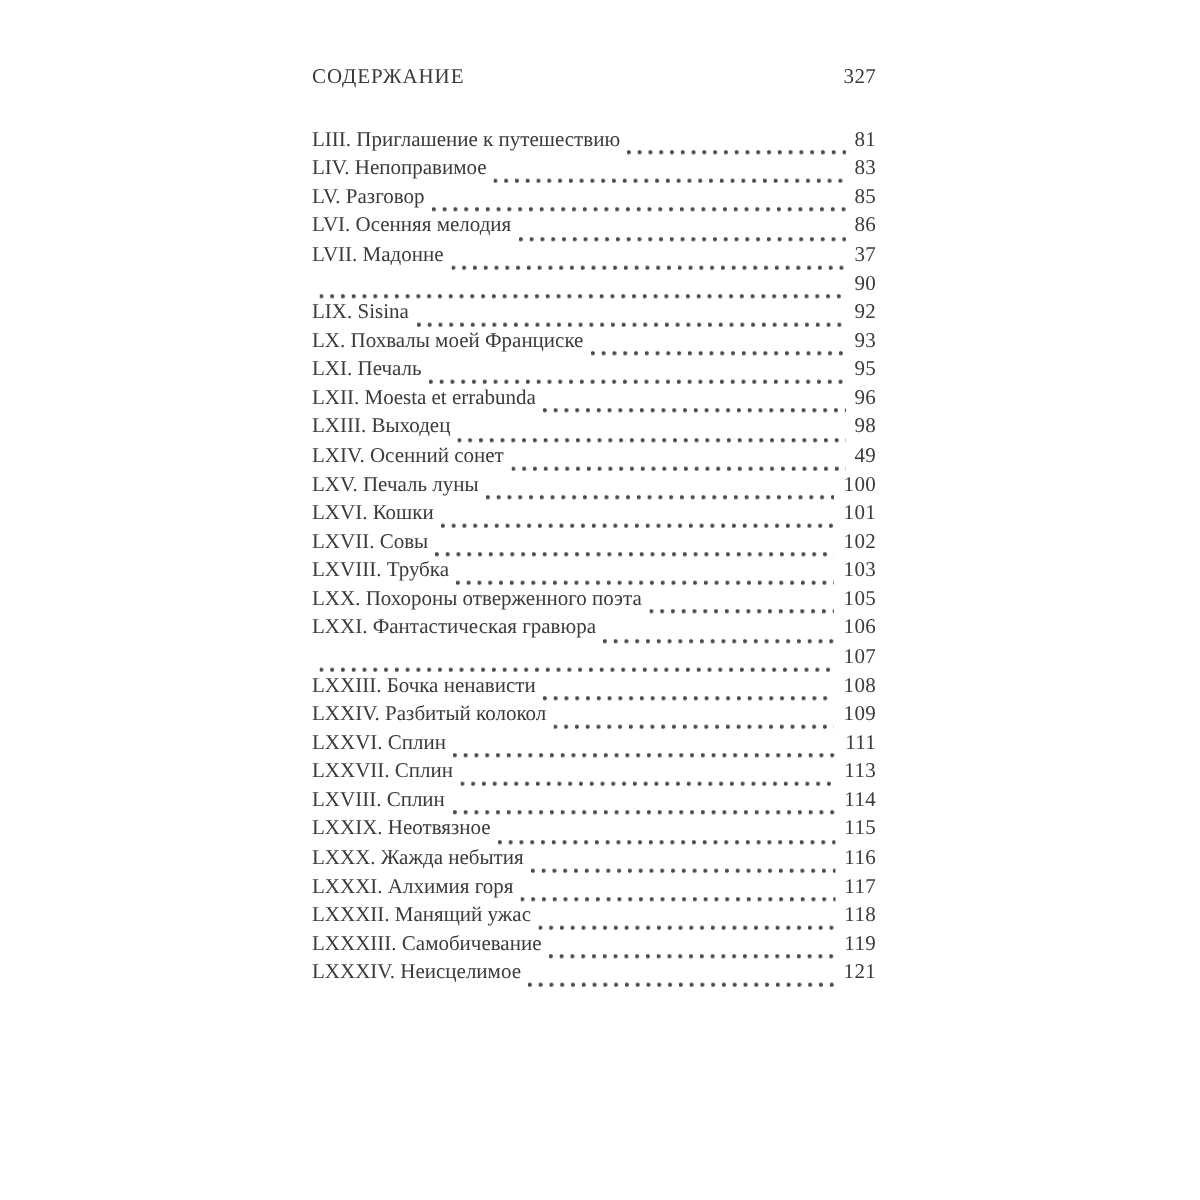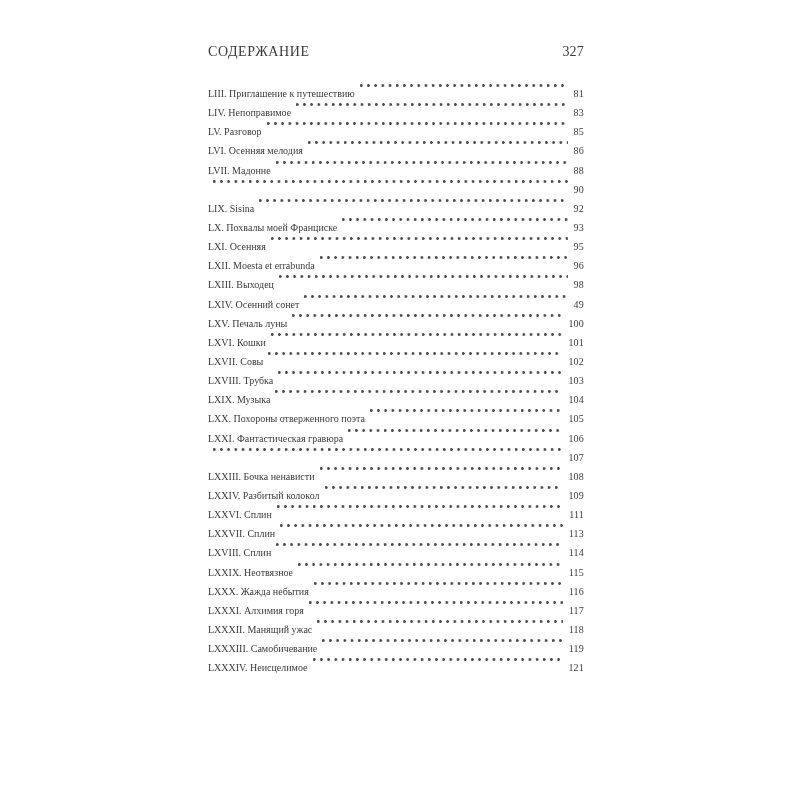--- a/index.html
+++ b/index.html
@@ -35,23 +35,23 @@
     letter-spacing: 0.6px;
     text-align: center;
   }
   .header-title { }
   .header-page { letter-spacing: 0.2px; }
   .toc {
     margin-top: 24px;
   }
   .row {
     display: flex;
-    align-items: flex-start;
+    align-items: flex-end;
     height: 19.15px;
-    font-size: 10px;
+    font-size: 14px;
     line-height: 19.15px;
     white-space: nowrap;
   }
   .label { flex: 0 0 auto; }
   .dots {
     flex: 1 1 auto;
     min-width: 10px;
     height: 3px;
     margin: 0 6px 0 5px;
     background-image: radial-gradient(circle at 1.2px 1.5px, var(--dots) 1.05px, rgba(0,0,0,0) 1.7px);
@@ -94,42 +94,42 @@
 
   <div class="row">
     <span class="label">LVI. Осенняя мелодия</span>
     <span class="dots"></span>
     <span class="num">86</span>
   </div>
 
   <div class="row">
     <span class="label">LVII. Мадонне</span>
     <span class="dots"></span>
-    <span class="num">88</span>
+    <span class="num">37</span>
   </div>
 
   <div class="row">
     <span class="dots"></span>
     <span class="num">90</span>
   </div>
 
   <div class="row">
     <span class="label">LIX. Sisina</span>
     <span class="dots"></span>
     <span class="num">92</span>
   </div>
 
   <div class="row">
     <span class="label">LX. Похвалы моей Франциске</span>
     <span class="dots"></span>
     <span class="num">93</span>
   </div>
 
   <div class="row">
-    <span class="label">LXI. Осенняя</span>
+    <span class="label">LXI. Печаль</span>
     <span class="dots"></span>
     <span class="num">95</span>
   </div>
 
   <div class="row">
     <span class="label">LXII. Moesta et errabunda</span>
     <span class="dots"></span>
     <span class="num">96</span>
   </div>
 
@@ -162,25 +162,20 @@
     <span class="dots"></span>
     <span class="num">102</span>
   </div>
 
   <div class="row">
     <span class="label">LXVIII. Трубка</span>
     <span class="dots"></span>
     <span class="num">103</span>
   </div>
 
-  <div class="row">
-    <span class="label">LXIX. Музыка</span>
-    <span class="dots"></span>
-    <span class="num">104</span>
-  </div>
 
   <div class="row">
     <span class="label">LXX. Похороны отверженного поэта</span>
     <span class="dots"></span>
     <span class="num">105</span>
   </div>
 
   <div class="row">
     <span class="label">LXXI. Фантастическая гравюра</span>
     <span class="dots"></span>

